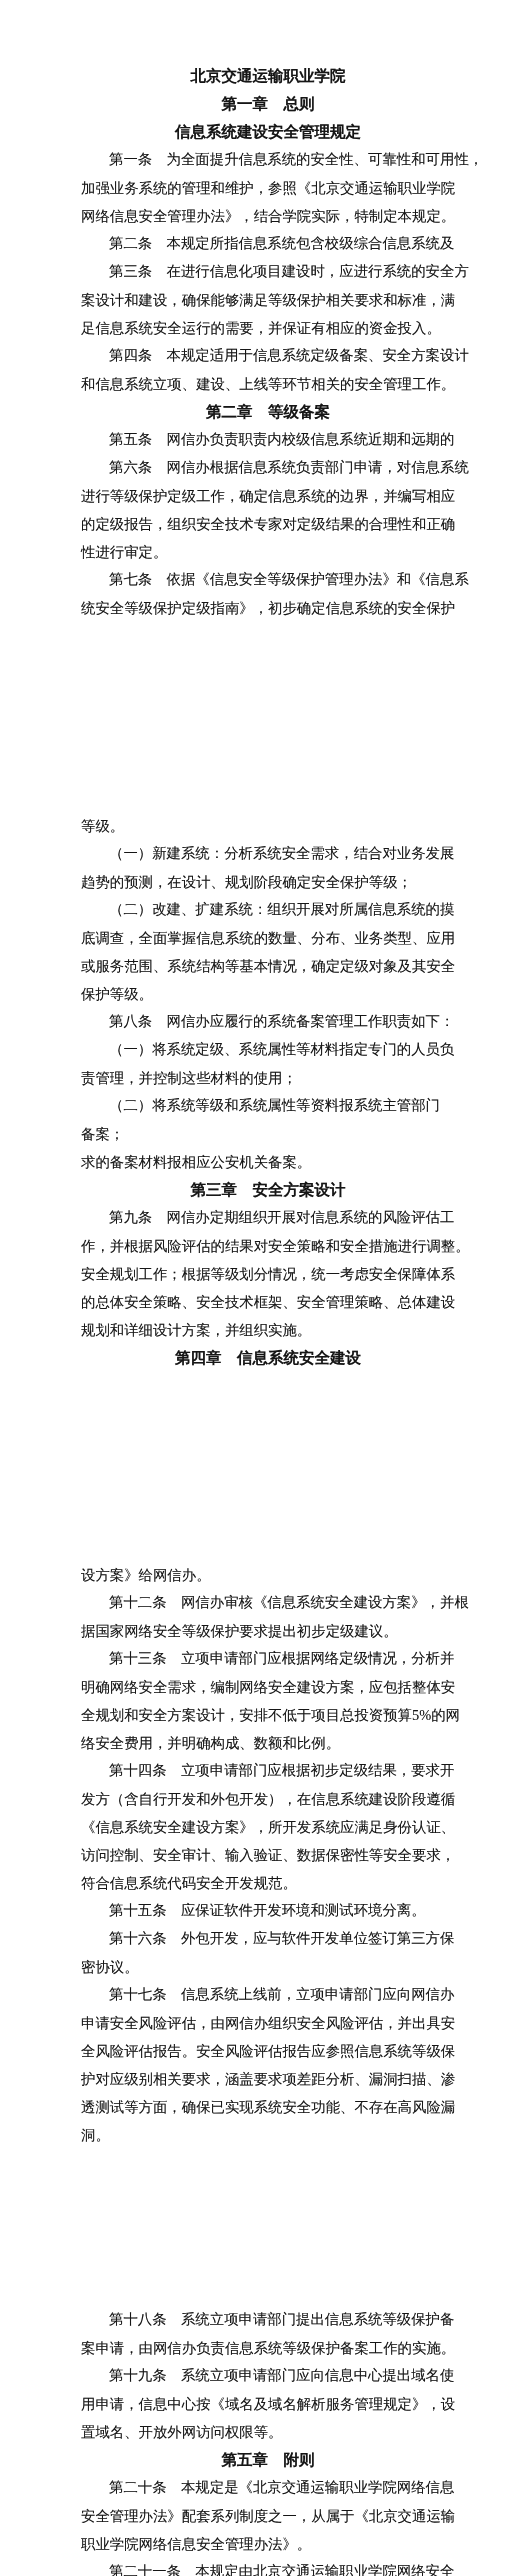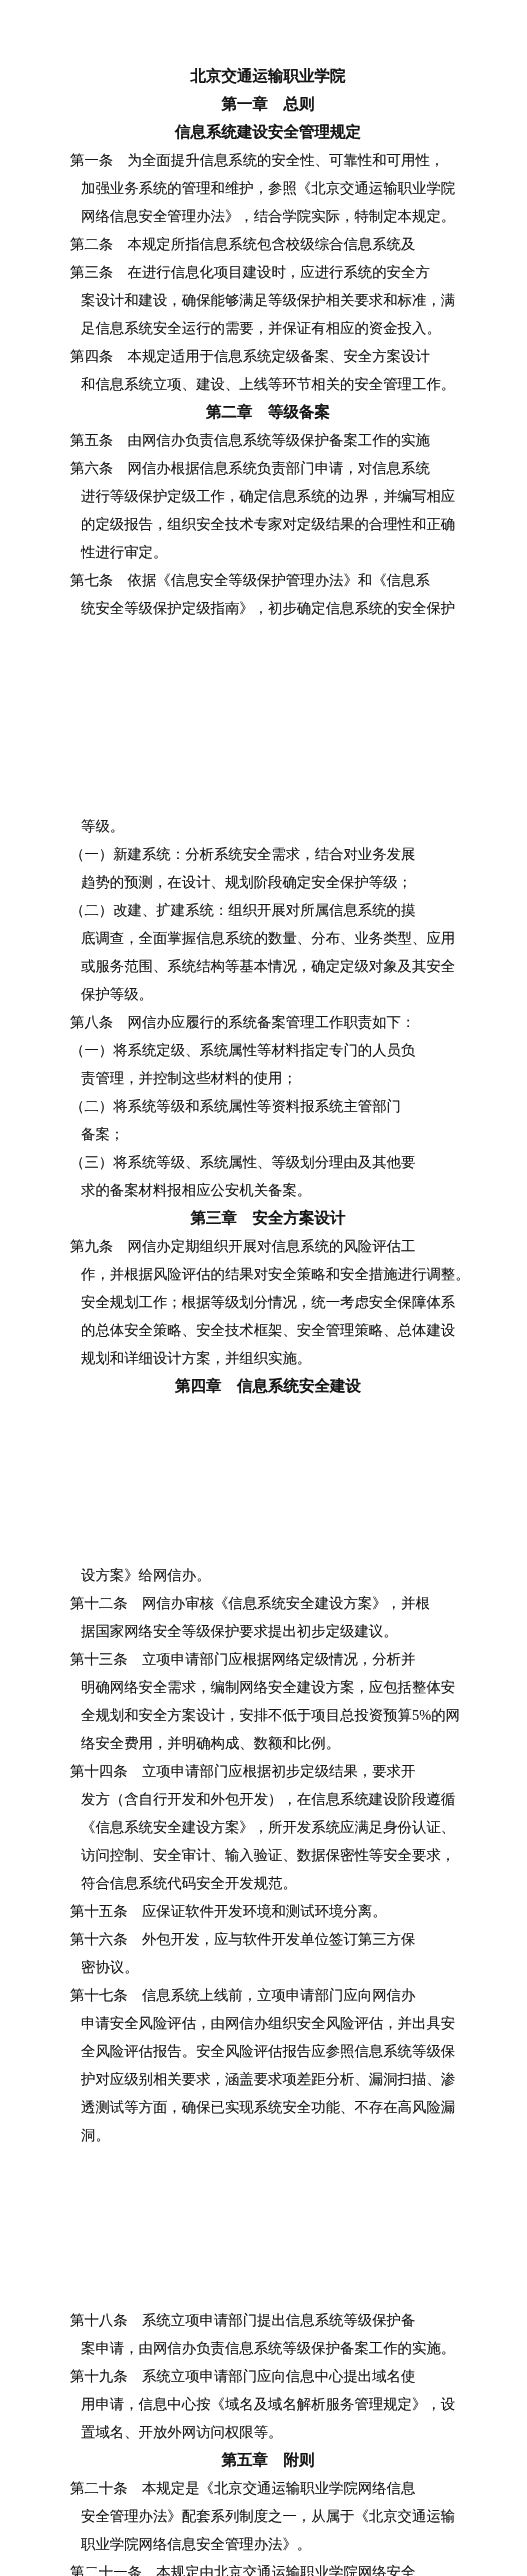--- a/index.html
+++ b/index.html
@@ -22,21 +22,21 @@
   .p3 { height: 746px; padding-top: 69px; }
   .p4 { height: 747px; padding-top: 68px; }
   .line {
     height: 28px;
     line-height: 28px;
     font-size: 14.4px;
     white-space: nowrap;
     padding-left: 81px;
     text-shadow: 0 0 0.5px rgba(0,0,0,0.35);
   }
-  .first { padding-left: 70px; }
+  .first { padding-left: 109px; font-family: Liberation Mono, monospace; }
   .title, .chapter {
     padding-left: 8px;
     text-align: center;
     font-weight: bold;
     font-size: 15.5px;
     font-family: "Liberation Sans", "DejaVu Sans", sans-serif;
     text-shadow: 0 0 0.5px rgba(0,0,0,0.4);
   }
 </style>
 </head>
@@ -50,42 +50,41 @@
       <div class="line first">第一条　为全面提升信息系统的安全性、可靠性和可用性，</div>
       <div class="line cont">加强业务系统的管理和维护，参照《北京交通运输职业学院</div>
       <div class="line cont">网络信息安全管理办法》，结合学院实际，特制定本规定。</div>
       <div class="line first">第二条　本规定所指信息系统包含校级综合信息系统及</div>
       <div class="line first">第三条　在进行信息化项目建设时，应进行系统的安全方</div>
       <div class="line cont">案设计和建设，确保能够满足等级保护相关要求和标准，满</div>
       <div class="line cont">足信息系统安全运行的需要，并保证有相应的资金投入。</div>
       <div class="line first">第四条　本规定适用于信息系统定级备案、安全方案设计</div>
       <div class="line cont">和信息系统立项、建设、上线等环节相关的安全管理工作。</div>
       <div class="line chapter">第二章　等级备案</div>
-      <div class="line first">第五条　由网信办负责信息系统等级保护备案工作的实施</div>
+      <div class="line first">第五条　网信办负责职责内校级信息系统近期和远期的</div>
       <div class="line first">第六条　网信办根据信息系统负责部门申请，对信息系统</div>
       <div class="line cont">进行等级保护定级工作，确定信息系统的边界，并编写相应</div>
       <div class="line cont">的定级报告，组织安全技术专家对定级结果的合理性和正确</div>
       <div class="line cont">性进行审定。</div>
       <div class="line first">第七条　依据《信息安全等级保护管理办法》和《信息系</div>
       <div class="line cont">统安全等级保护定级指南》，初步确定信息系统的安全保护</div>
     </div>
     <div class="page p2">
       <div class="line cont">等级。</div>
       <div class="line first">（一）新建系统：分析系统安全需求，结合对业务发展</div>
       <div class="line cont">趋势的预测，在设计、规划阶段确定安全保护等级；</div>
       <div class="line first">（二）改建、扩建系统：组织开展对所属信息系统的摸</div>
       <div class="line cont">底调查，全面掌握信息系统的数量、分布、业务类型、应用</div>
       <div class="line cont">或服务范围、系统结构等基本情况，确定定级对象及其安全</div>
       <div class="line cont">保护等级。</div>
       <div class="line first">第八条　网信办应履行的系统备案管理工作职责如下：</div>
       <div class="line first">（一）将系统定级、系统属性等材料指定专门的人员负</div>
       <div class="line cont">责管理，并控制这些材料的使用；</div>
       <div class="line first">（二）将系统等级和系统属性等资料报系统主管部门</div>
       <div class="line cont">备案；</div>
-      <div class="line first">（三）将系统等级、系统属性、等级划分理由及其他要</div>
       <div class="line cont">求的备案材料报相应公安机关备案。</div>
       <div class="line chapter">第三章　安全方案设计</div>
       <div class="line first">第九条　网信办定期组织开展对信息系统的风险评估工</div>
       <div class="line cont">作，并根据风险评估的结果对安全策略和安全措施进行调整。</div>
       <div class="line cont">安全规划工作；根据等级划分情况，统一考虑安全保障体系</div>
       <div class="line cont">的总体安全策略、安全技术框架、安全管理策略、总体建设</div>
       <div class="line cont">规划和详细设计方案，并组织实施。</div>
       <div class="line chapter">第四章　信息系统安全建设</div>
     </div>
     <div class="page p3">

